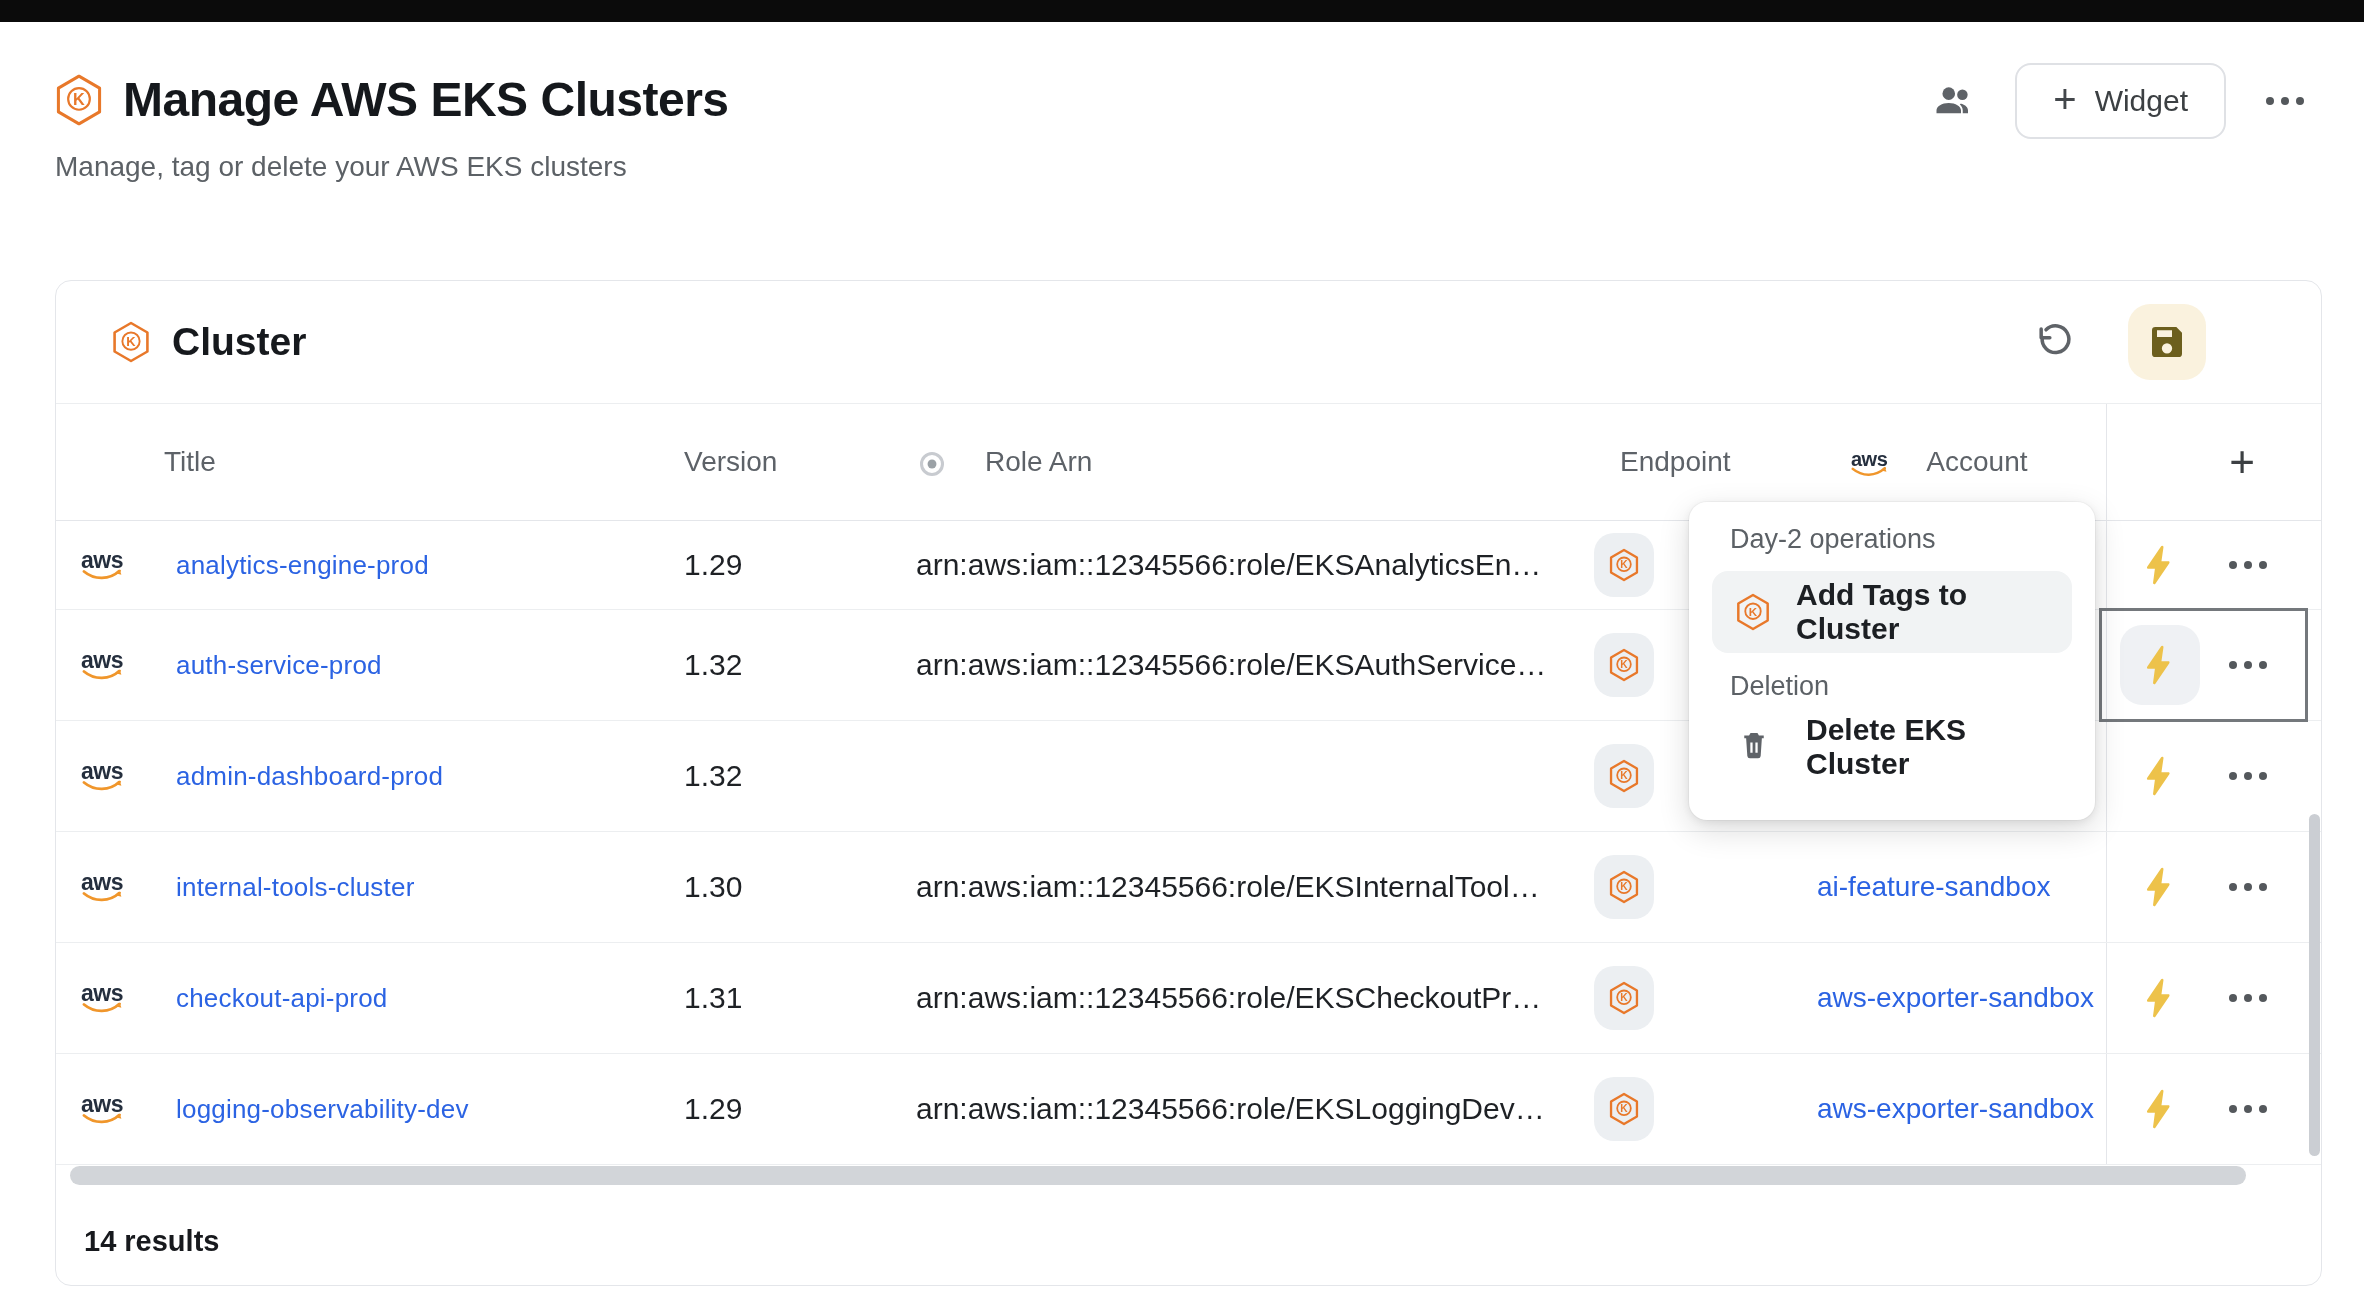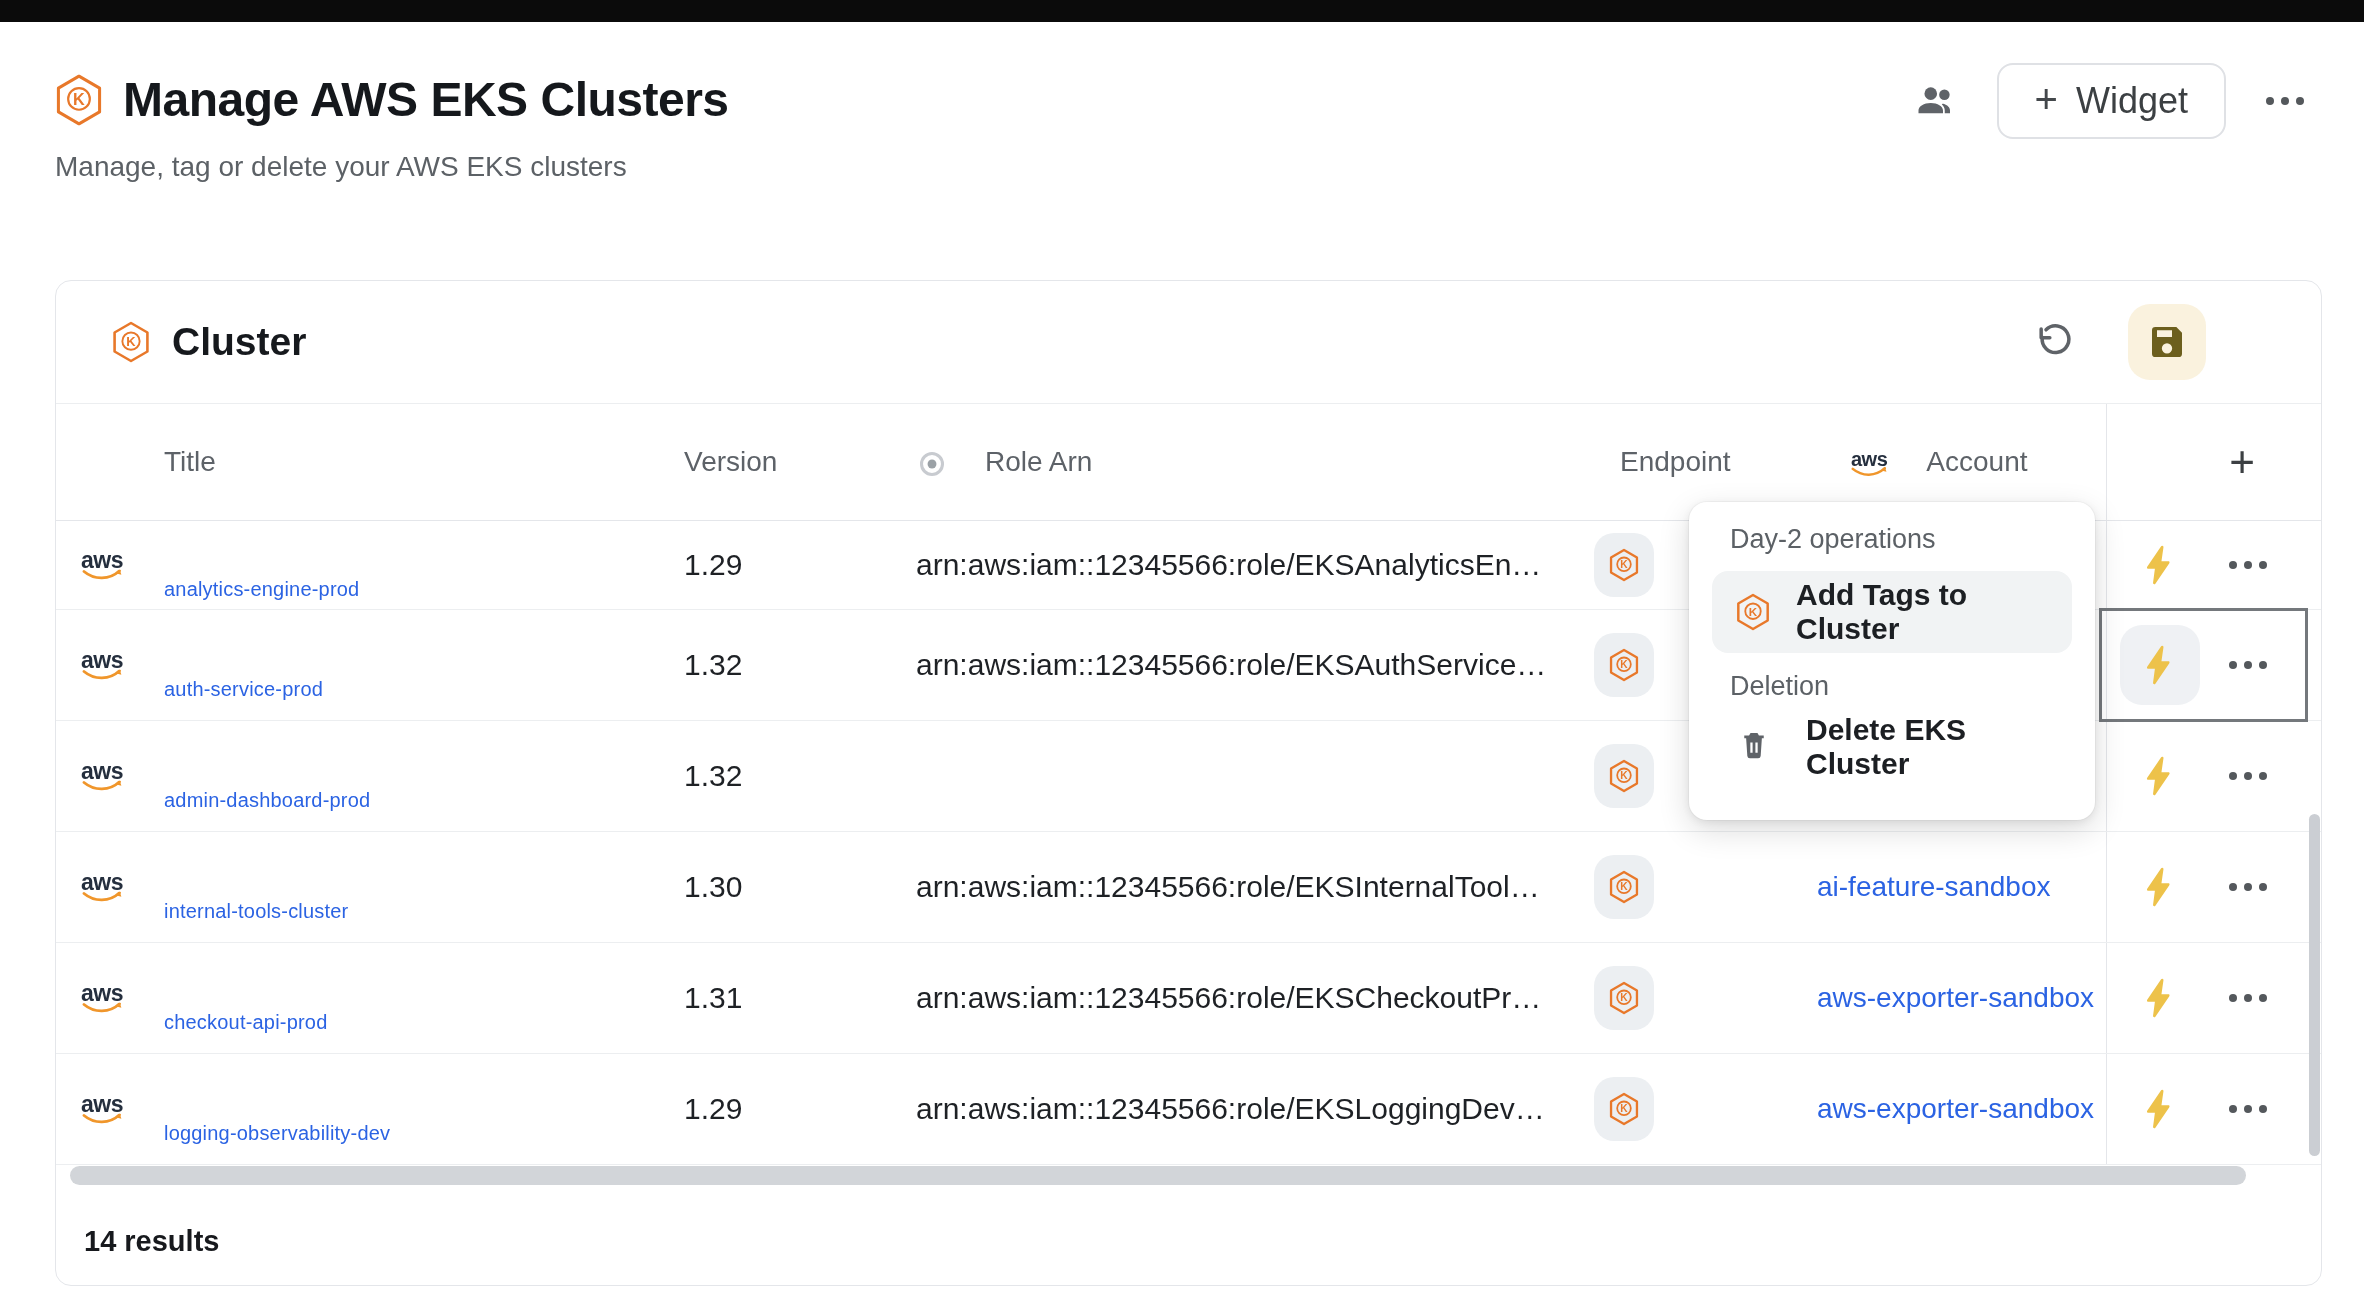--- a/index.html
+++ b/index.html
@@ -9,21 +9,21 @@
 
   
   .page-header{position:absolute;left:55px;top:72px;}
   .title-row{display:flex;align-items:center;gap:20px;}
   .page-title{font-size:48px;font-weight:700;color:#15181C;letter-spacing:-0.5px;}
   .page-subtitle{margin-top:24px;font-size:28px;color:#5C6166;}
   .hdr-actions{position:absolute;top:63px;right:60px;height:76px;display:flex;align-items:center;gap:40px;}
   .icon-btn{display:flex;align-items:center;justify-content:center;cursor:pointer;background:none;border:none;padding:0;}
   .widget-btn{display:flex;align-items:center;gap:18px;height:76px;padding:0 36px;border:2px solid #DFE1E5;border-radius:16px;background:#fff;cursor:pointer;}
   .widget-plus{font-size:40px;font-weight:400;color:#43474B;line-height:1;margin-top:-4px;}
-  .widget-label{font-size:36px;color:#3C4043;}
+  .widget-label{font-size:30px;color:#3C4043;}
   .dots{display:flex;gap:7px;align-items:center;}
   .dots i{width:8px;height:8px;border-radius:50%;background:#54585C;}
 
   
   .card{position:absolute;left:55px;top:280px;width:2267px;height:1006px;border:1.5px solid #E4E6EA;border-radius:16px;background:#fff;box-sizing:border-box;}
   .card-header{position:absolute;left:0;top:0;right:0;height:123px;display:flex;align-items:center;padding:0 115px 0 56px;border-bottom:1.5px solid #ECEEF0;box-sizing:border-box;}
   .card-title{font-size:39px;font-weight:700;color:#16191D;margin-left:22px;}
   .card-header .spacer{flex:1;}
   .save-btn{width:78px;height:76px;border-radius:22px;background:#FAF2DE;display:flex;align-items:center;justify-content:center;border:none;cursor:pointer;margin-left:54px;}
 
@@ -33,21 +33,21 @@
   .hgroup{display:flex;align-items:flex-end;gap:39px;}
   .col-actions-border{position:absolute;left:2050px;top:0;bottom:0;border-left:1.5px solid #E4E6EA;}
   .col-add{position:absolute;left:2105px;top:0;width:162px;height:100%;display:flex;align-items:center;justify-content:center;font-size:44px;font-weight:300;color:#3C4043;cursor:pointer;}
 
   
   .tbody{position:absolute;left:0;top:240px;right:0;}
   .row{position:relative;height:110px;border-bottom:1.5px solid #ECEEF0;}
   .row.clipped{height:88px;}
   .cell{position:absolute;top:50%;transform:translateY(-50%);white-space:nowrap;}
   .cell-awsicon{left:25px;}
-  .cell-title{left:108px;font-size:20px;font-weight:500;color:#2B63E3;letter-spacing:0.2px;cursor:pointer;margin-top:24px;}
+  .cell-title{left:120px;font-size:26px;font-weight:500;color:#2B63E3;letter-spacing:0.2px;cursor:pointer;}
   .cell-version{left:628px;font-size:30px;color:#1E2125;}
   .cell-arn{left:860px;font-size:30px;color:#1E2125;}
   .cell-endpoint{left:1538px;width:60px;height:64px;background:#ECEFF2;border-radius:20px;display:flex;align-items:center;justify-content:center;cursor:pointer;}
   .cell-account{left:1761px;width:288px;overflow:hidden;font-size:28px;font-weight:500;color:#2B63E3;cursor:pointer;}
   .cell-actions{position:absolute;left:2050px;top:0;bottom:0;width:217px;border-left:1.5px solid #E4E6EA;box-sizing:border-box;}
   .bolt-wrap{position:absolute;left:31px;top:50%;transform:translateY(-50%);width:44px;height:44px;display:flex;align-items:center;justify-content:center;cursor:pointer;}
   .bolt-bg{position:absolute;left:13px;top:50%;transform:translateY(-50%);width:80px;height:80px;border-radius:22px;background:#EFF1F4;}
   .row-dots{position:absolute;left:122px;top:50%;transform:translateY(-50%);cursor:pointer;}
   .focus-box{position:absolute;left:2043px;width:209px;top:-2px;bottom:-2px;border:3.5px solid #74787C;box-sizing:border-box;z-index:6;pointer-events:none;}
 

